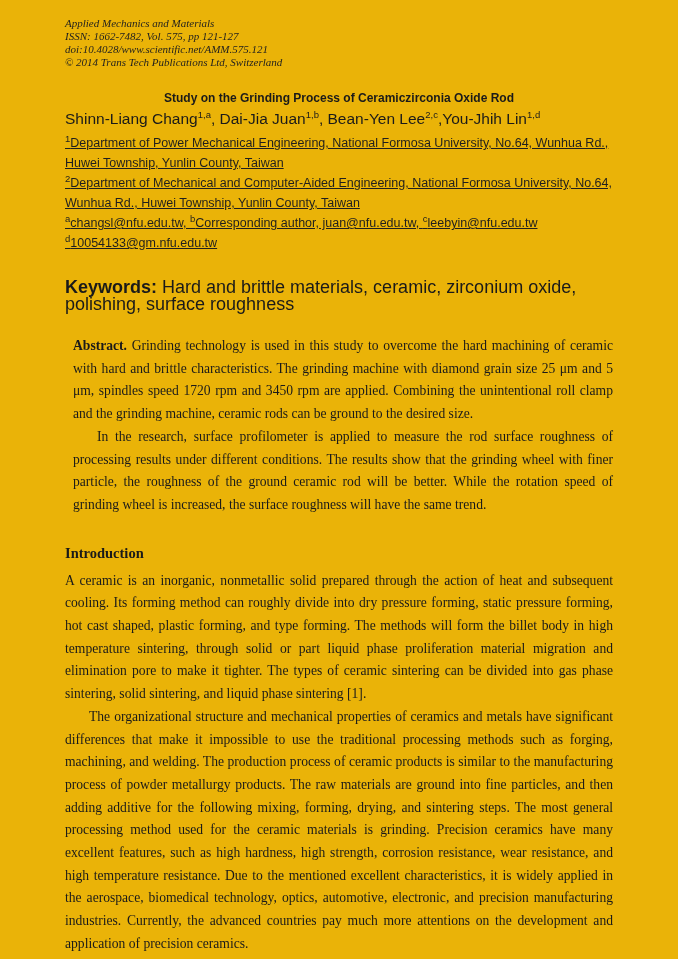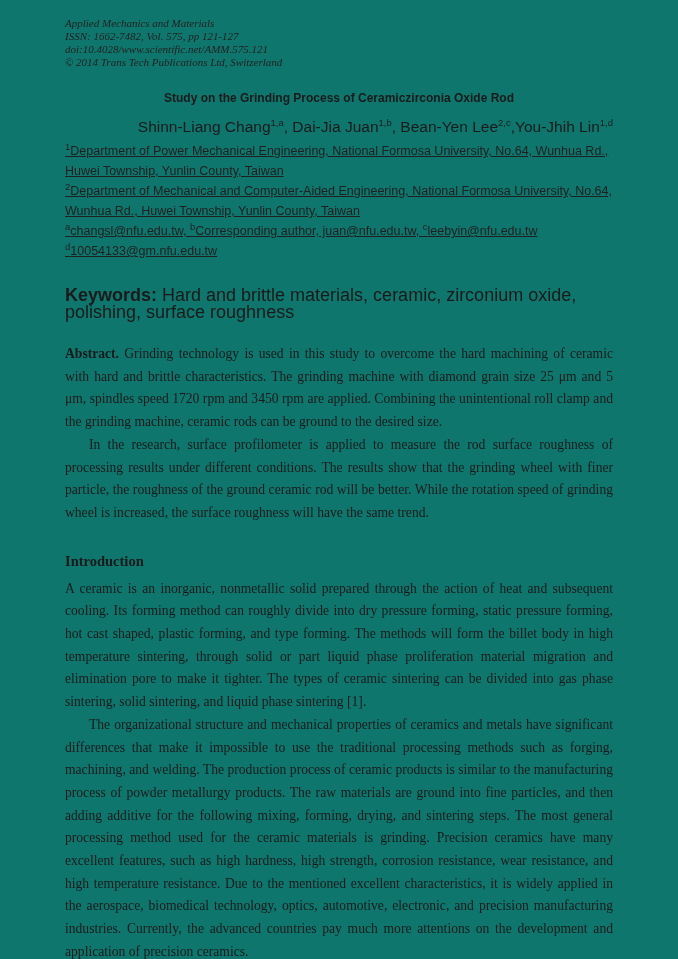--- a/index.html
+++ b/index.html
@@ -1,20 +1,20 @@
 <!DOCTYPE html>
 <html><head>
 <meta charset="utf-8">
 <style>
   html, body { margin: 0; padding: 0; background: #ffffff; }
   .page {
     position: relative;
     width: 678px;
     height: 959px;
-    background: #0f766e;
+    background: #eab308;
     color: #1a1a1a;
     overflow: hidden;
     box-sizing: border-box;
     padding: 17px 65px 0 65px;
   }
   
   .header {
     display: flex;
     justify-content: space-between;
     align-items: flex-start;
@@ -28,22 +28,22 @@
   
   .title {
     margin-top: 19px;
     text-align: center;
     font-family: "Liberation Sans", sans-serif;
     font-weight: bold;
     font-size: 12px;
     line-height: 20px;
   }
   .authors {
-    margin-top: 8px;
-    text-align: right;
+    margin-top: 0;
+    text-align: left;
     font-family: "Liberation Sans", sans-serif;
     font-size: 15.5px;
     line-height: 22px;
   }
   .authors sup, .affil sup, .emails sup {
     font-size: 9.5px;
     line-height: 0;
     vertical-align: super;
   }
   .affil, .emails {
@@ -64,21 +64,21 @@
   }
   .keywords .kw-label { font-weight: bold; }
   
   .body-text {
     font-family: "Liberation Serif", serif;
     font-size: 13.6px;
     line-height: 22.7px;
     text-align: justify;
   }
   p.para { margin: 0; }
-  .abstract-block { margin-top: 22px; }
+  .abstract-block { margin-top: 22px; margin-left: 8px; }
   p.indent { text-indent: 24px; }
   .section-heading {
     margin-top: 25px;
     font-family: "Liberation Serif", serif;
     font-weight: bold;
     font-size: 14.5px;
     line-height: 22px;
   }
   .intro-block { margin-top: 6px; }
   .lead-label { font-weight: bold; }

